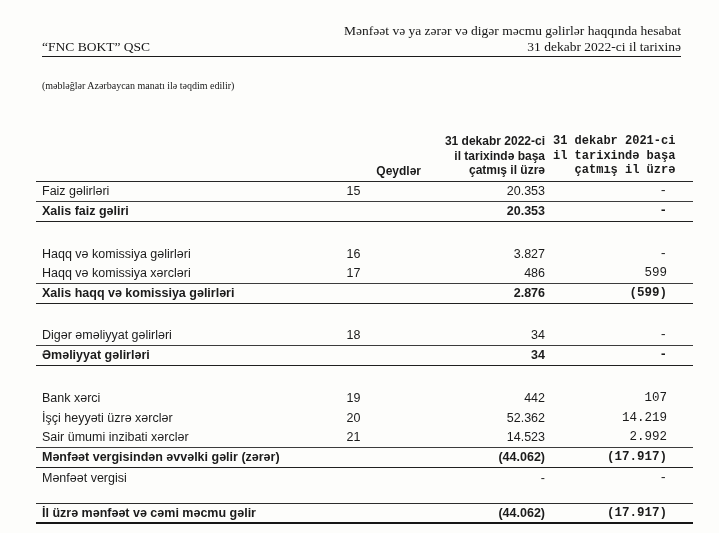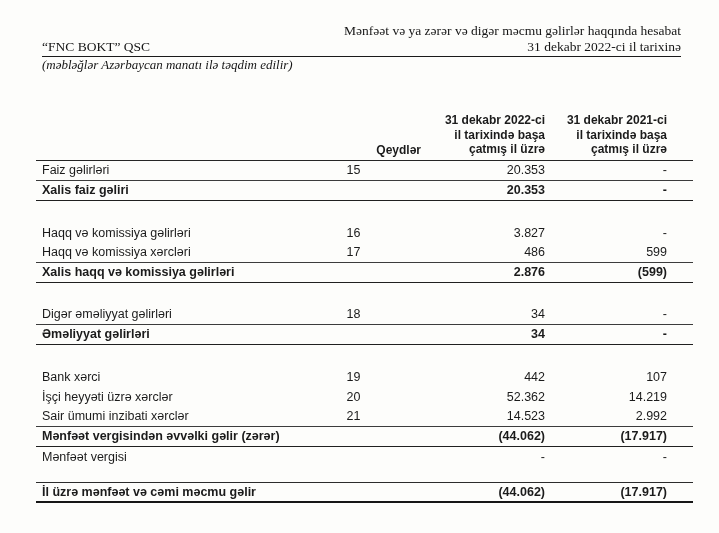--- a/index.html
+++ b/index.html
@@ -20,23 +20,22 @@
     color:#161616;
   }
   .report-title { text-align:right; line-height:15px; }
   .company-row {
     display:flex; justify-content:space-between; align-items:center;
     margin-top:1px; padding-bottom:2px;
     border-bottom:1.5px solid #1a1a1a;
     line-height:15px;
   }
   .currency-note {
-    margin-top:0;
-    font-style:italic;
-    font-size:13px;
+    margin-top:21px;
+    font-size:10px;
     line-height:15px;
   }
   
   .statement {
     margin:41px 26px 0 36px; 
     font-size:12.5px;
     color:#1b1b1b;
   }
   .row { display:flex; align-items:center; height:20px; }
   .row.b { font-weight:bold; }
@@ -45,21 +44,21 @@
   .bb  { border-bottom:1px solid #3c3c3c; }
   .bbs { border-bottom:1.6px solid #202020; }
   .row.total-row {
     height:21px;
     border-top:1px solid #2c2c2c;
     border-bottom:2.2px solid #161616;
   }
   .c-label { flex:0 0 250px; padding-left:6px; white-space:nowrap; overflow:visible; }
   .c-note  { flex:0 0 135px; text-align:center; }
   .c-v1    { flex:0 0 132px; text-align:right; padding-right:8px;  white-space:nowrap; }
-  .c-v2    { flex:1 1 auto;  text-align:right; padding-right:26px; white-space:nowrap; }
+  .c-v2    { flex:1 1 auto;  text-align:right; padding-right:26px; white-space:nowrap;font-family:Liberation Mono, monospace; }
   
   .thead {
     height:auto;
     align-items:flex-end;
     padding-bottom:3px;
     border-bottom:1.4px solid #262626;
     font-weight:bold;
     font-size:12px;
   }
   .colhead {

